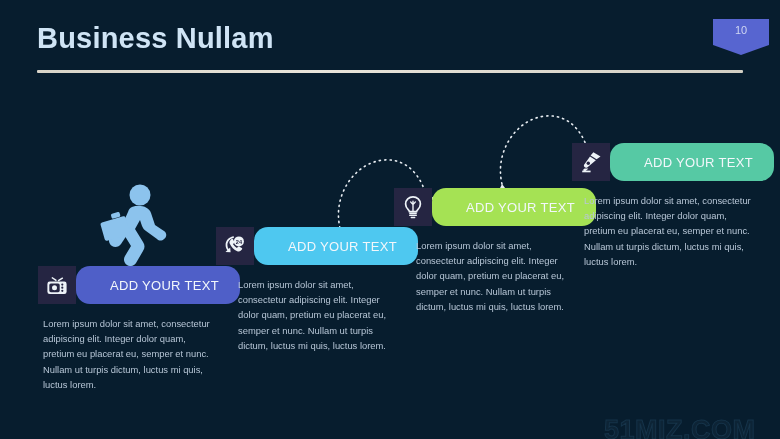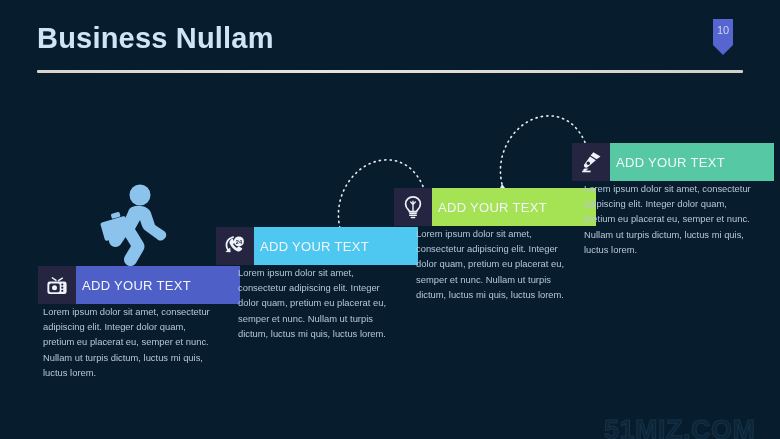--- a/index.html
+++ b/index.html
@@ -15,21 +15,21 @@
     position:absolute; left:37px; top:22px;
     font-size:29px; font-weight:700; letter-spacing:.2px;
     color:#cfe4f5; white-space:nowrap;
   }
   #title-rule {
     position:absolute; left:37px; top:70px; width:706px; height:3px;
     background:linear-gradient(to right,#d8d4c8,#e8e4da 40%,#d2cfc4);
     border-radius:1px;
   }
   #page-badge {
-    position:absolute; left:713px; top:19px; width:20px; height:36px;
+    position:absolute; left:713px; top:19px; width:56px; height:36px;
   }
   #page-badge .ribbon {
     position:absolute; inset:0;
     background:#5765d0;
     clip-path:polygon(0 0,100% 0,100% 72%,50% 100%,0 72%);
   }
   #page-badge .num {
     position:absolute; left:0; top:5px; width:100%;
     text-align:center; font-size:11px; color:#cfd6f2; font-weight:400;
   }
@@ -37,26 +37,27 @@
   
   .step { position:absolute; }
   .bar-row { display:flex; align-items:stretch; height:38px; }
   .icon-box {
     width:38px; min-width:38px; background:#252542;
     display:flex; align-items:center; justify-content:center;
   }
   .icon-box svg { display:block; }
   .label-bar {
     flex:1 1 auto; display:flex; align-items:center;
-    padding-left:6px;
+    padding-left:34px;
     font-size:13px; letter-spacing:.3px; color:#f2f7fb;
     font-weight:400;
+    border-radius:14px;
   }
   .body-text {
-    font-size:9.4px; line-height:1.62;
+    margin-top:12px; font-size:9.4px; line-height:1.62;
     color:#b7c6d6; font-family:"Liberation Sans", sans-serif;
   }
 
   
   #step-1 { left:38px;  top:266px; width:202px; }
   #step-1 .label-bar { background:#4f5fc8; }
   #step-1 .body-text { width:180px; padding-left:5px; }
 
   #step-2 { left:216px; top:227px; width:202px; }
   #step-2 .label-bar { background:#4ec8f0; }

